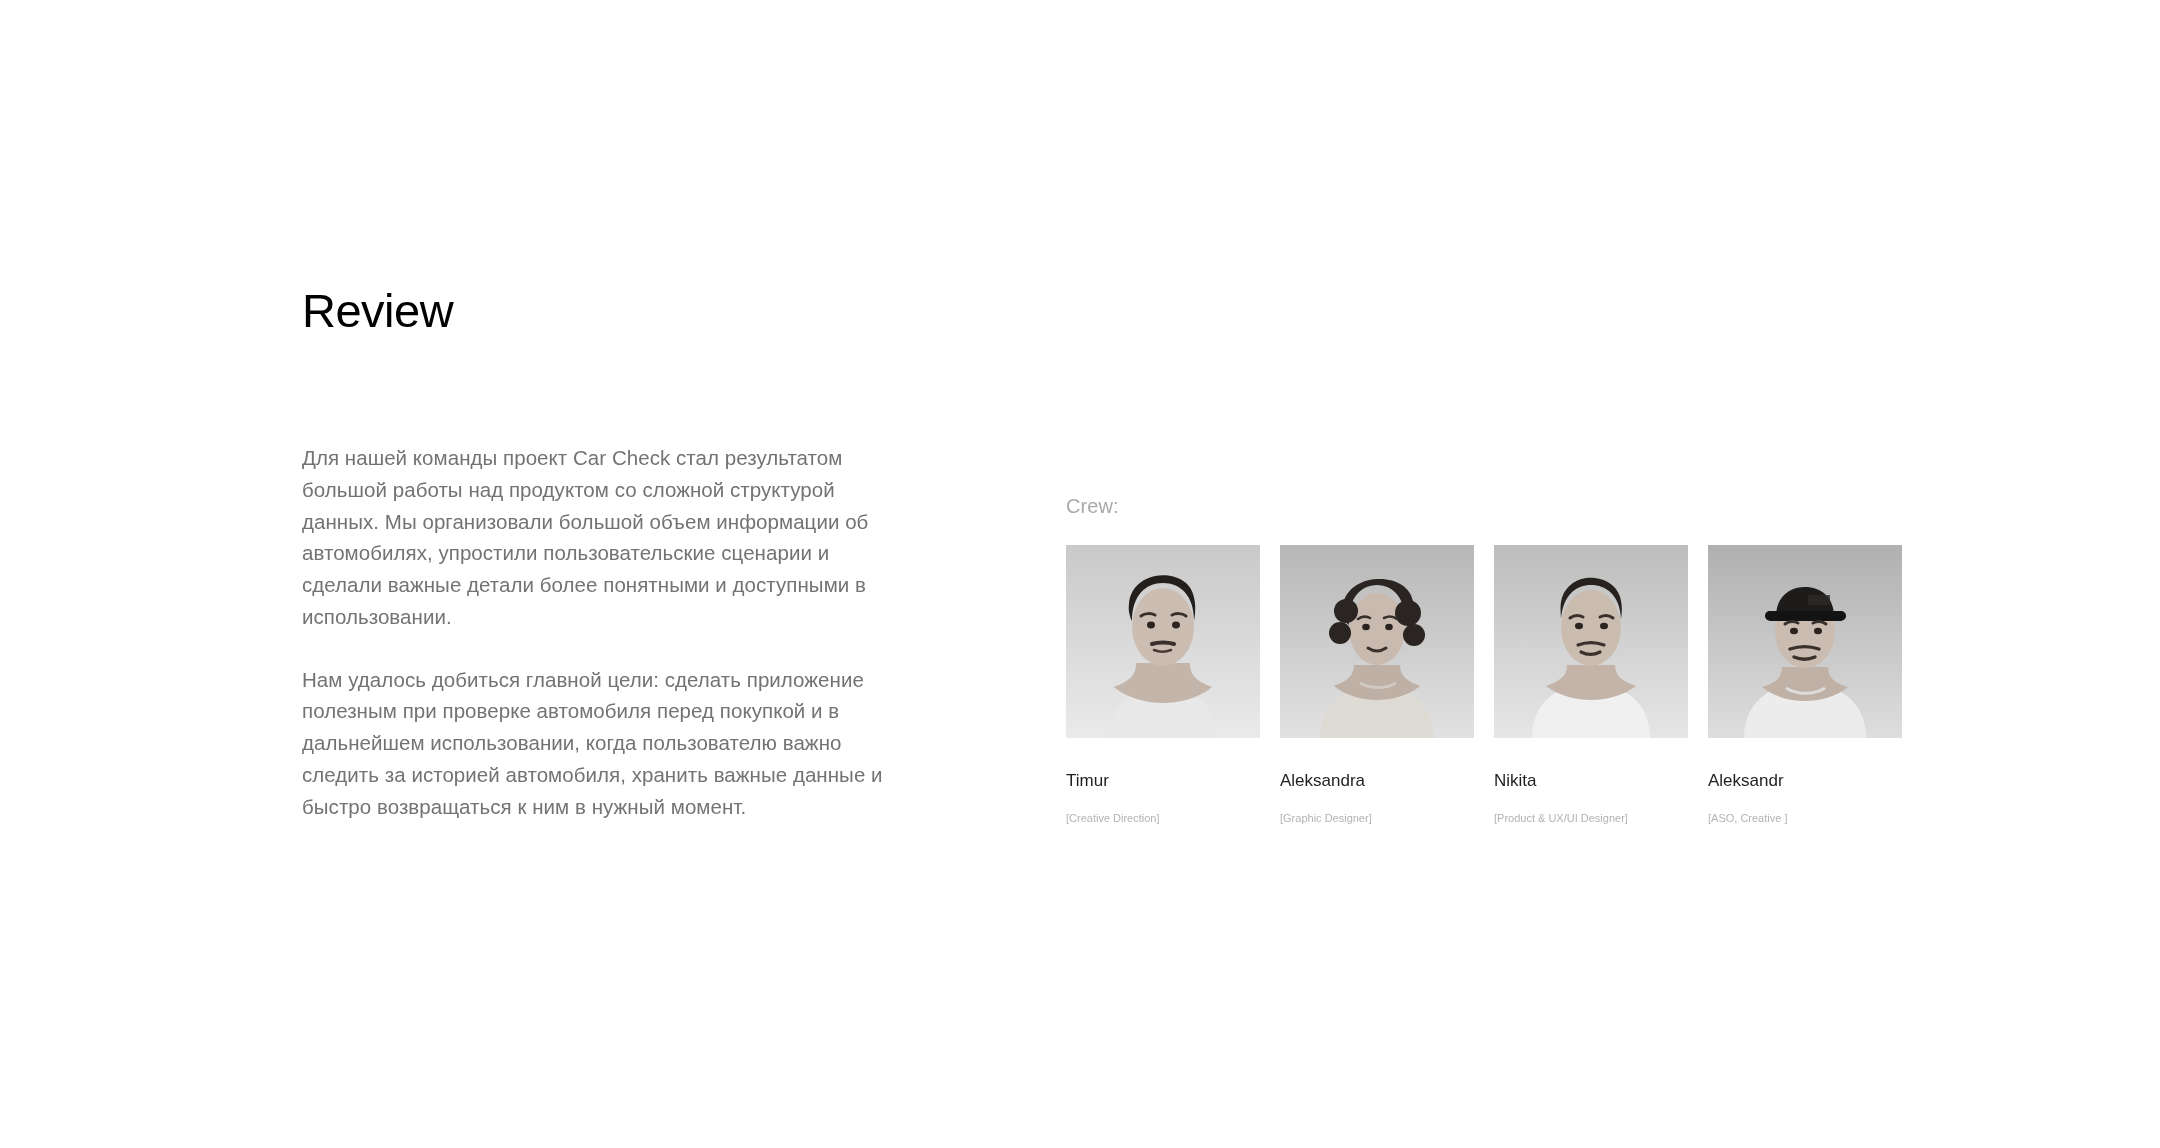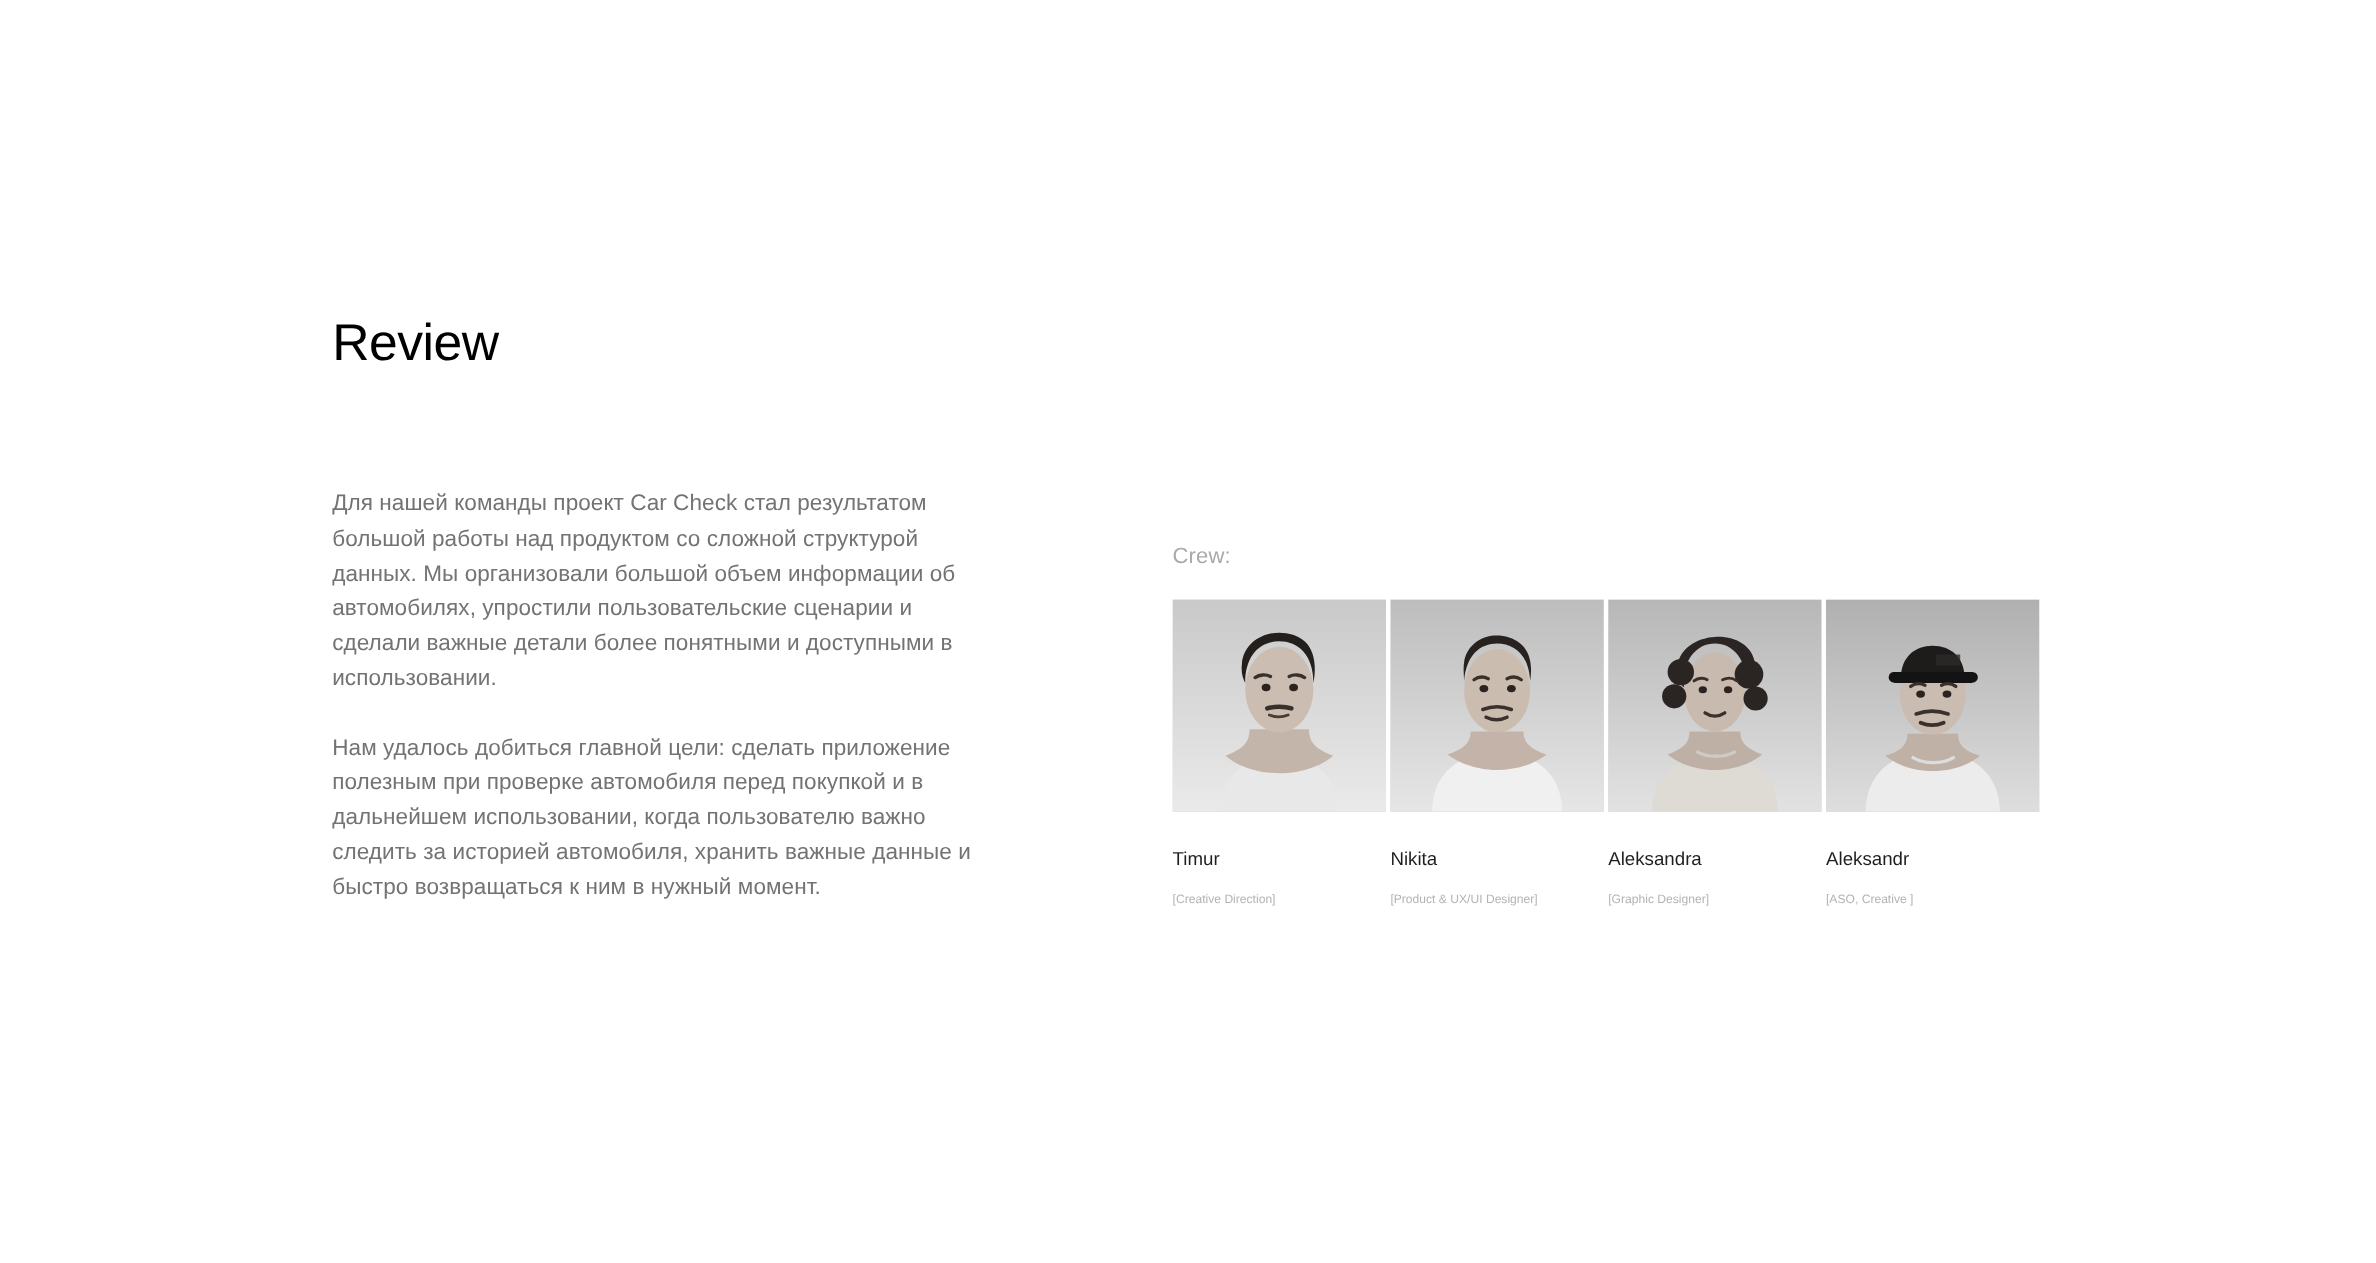--- a/index.html
+++ b/index.html
@@ -54,21 +54,21 @@
     width: 800px;
   }
   .crew-label {
     font-size: 20px;
     color: #a9a9a9;
     margin: 0 0 27px 0;
     letter-spacing: 0.1px;
   }
   .crew-row {
     display: flex;
-    gap: 4px;
+    gap: 20px;
     align-items: flex-start;
   }
   .crew-member {
     width: 194px;
   }
   .portrait {
     width: 194px;
     height: 193px;
     overflow: hidden;
     position: relative;
@@ -122,44 +122,20 @@
           <path d="M66 76c0-26 14-38 31-38s31 12 31 38c2-10 3-28-8-38-8-7-20-9-31-7-14 3-25 13-26 28-1 7 1 13 3 17z" fill="#231f1d"></path>
           <ellipse cx="85" cy="80" rx="4" ry="3.4" fill="#2b2320"></ellipse>
           <ellipse cx="110" cy="80" rx="4" ry="3.4" fill="#2b2320"></ellipse>
           <path d="M75 71c4-3 10-3 14-1M106 70c4-2 10-2 14 1" stroke="#3a302b" stroke-width="3" fill="none" stroke-linecap="round"></path>
           <path d="M88 105c5 2 12 2 17 0" stroke="#4a3c34" stroke-width="2.6" fill="none" stroke-linecap="round"></path>
           <path d="M86 99c6-2 16-2 22 0" stroke="#3a302b" stroke-width="4" fill="none" stroke-linecap="round"></path>
         </svg>
       </div>
       <div class="member-name">Timur</div>
       <div class="member-role">[Creative Direction]</div>
-    </div>
-
-    <div class="crew-member">
-      <div class="portrait">
-        <svg viewBox="0 0 194 193" preserveAspectRatio="xMidYMid slice">
-          <defs>
-            <linearGradient id="bg2" x1="0" y1="0" x2="0" y2="1">
-              <stop offset="0%" stop-color="#bdbdbd"></stop>
-                <stop offset="100%" stop-color="#e6e6e6"></stop>
-            </linearGradient>
-          </defs>
-          <rect width="194" height="193" fill="url(#bg2)"></rect>
-          <path d="M38 193c0-36 26-54 59-54s59 18 59 54z" fill="#f0f0f0"></path>
-          <path d="M73 120c0 11-7 16-21 21 13 10 31 14 45 14s32-4 45-14c-14-5-21-10-21-21z" fill="#c3b3a8"></path>
-          <ellipse cx="97" cy="83" rx="30" ry="38" fill="#cbbcb0"></ellipse>
-          <path d="M67 74c2-24 15-34 30-34s29 10 30 34c2-12 1-26-9-34-7-6-17-8-26-7-13 2-23 11-25 24-1 6 0 13 0 17z" fill="#272220"></path>
-          <ellipse cx="85" cy="81" rx="4" ry="3.3" fill="#2b2320"></ellipse>
-          <ellipse cx="110" cy="81" rx="4" ry="3.3" fill="#2b2320"></ellipse>
-          <path d="M76 73c4-3 9-3 13-1M106 72c4-2 9-2 13 1" stroke="#3a302b" stroke-width="3" fill="none" stroke-linecap="round"></path>
-          <path d="M84 100c8-3 18-3 26 0M87 107c6 3 13 3 19 0" stroke="#3b312c" stroke-width="3.2" fill="none" stroke-linecap="round"></path>
-        </svg>
-      </div>
-      <div class="member-name">Nikita</div>
-      <div class="member-role">[Product &amp; UX/UI Designer]</div>
     </div>
 
     <div class="crew-member">
       <div class="portrait">
         <svg viewBox="0 0 194 193" preserveAspectRatio="xMidYMid slice">
           <defs>
             <linearGradient id="bg3" x1="0" y1="0" x2="0" y2="1">
               <stop offset="0%" stop-color="#b7b7b7"></stop>
                 <stop offset="100%" stop-color="#e2e2e2"></stop>
             </linearGradient>
@@ -181,20 +157,44 @@
         </svg>
       </div>
       <div class="member-name">Aleksandra</div>
       <div class="member-role">[Graphic Designer]</div>
     </div>
 
     <div class="crew-member">
       <div class="portrait">
         <svg viewBox="0 0 194 193" preserveAspectRatio="xMidYMid slice">
           <defs>
+            <linearGradient id="bg2" x1="0" y1="0" x2="0" y2="1">
+              <stop offset="0%" stop-color="#bdbdbd"></stop>
+                <stop offset="100%" stop-color="#e6e6e6"></stop>
+            </linearGradient>
+          </defs>
+          <rect width="194" height="193" fill="url(#bg2)"></rect>
+          <path d="M38 193c0-36 26-54 59-54s59 18 59 54z" fill="#f0f0f0"></path>
+          <path d="M73 120c0 11-7 16-21 21 13 10 31 14 45 14s32-4 45-14c-14-5-21-10-21-21z" fill="#c3b3a8"></path>
+          <ellipse cx="97" cy="83" rx="30" ry="38" fill="#cbbcb0"></ellipse>
+          <path d="M67 74c2-24 15-34 30-34s29 10 30 34c2-12 1-26-9-34-7-6-17-8-26-7-13 2-23 11-25 24-1 6 0 13 0 17z" fill="#272220"></path>
+          <ellipse cx="85" cy="81" rx="4" ry="3.3" fill="#2b2320"></ellipse>
+          <ellipse cx="110" cy="81" rx="4" ry="3.3" fill="#2b2320"></ellipse>
+          <path d="M76 73c4-3 9-3 13-1M106 72c4-2 9-2 13 1" stroke="#3a302b" stroke-width="3" fill="none" stroke-linecap="round"></path>
+          <path d="M84 100c8-3 18-3 26 0M87 107c6 3 13 3 19 0" stroke="#3b312c" stroke-width="3.2" fill="none" stroke-linecap="round"></path>
+        </svg>
+      </div>
+      <div class="member-name">Nikita</div>
+      <div class="member-role">[Product &amp; UX/UI Designer]</div>
+    </div>
+
+    <div class="crew-member">
+      <div class="portrait">
+        <svg viewBox="0 0 194 193" preserveAspectRatio="xMidYMid slice">
+          <defs>
             <linearGradient id="bg4" x1="0" y1="0" x2="0" y2="1">
               <stop offset="0%" stop-color="#b0b0b0"></stop>
                 <stop offset="100%" stop-color="#dedede"></stop>
             </linearGradient>
           </defs>
           <rect width="194" height="193" fill="url(#bg4)"></rect>
           <path d="M36 193c0-36 27-55 61-55s61 19 61 55z" fill="#ececec"></path>
           <path d="M74 122c0 11-7 16-20 20 12 10 29 14 43 14s31-4 43-14c-13-4-20-9-20-20z" fill="#c0b1a6"></path>
           <ellipse cx="97" cy="86" rx="30" ry="37" fill="#cbbcb1"></ellipse>
           <path d="M68 72c0-20 13-30 29-30s29 10 29 30z" fill="#1e1c1b"></path>

